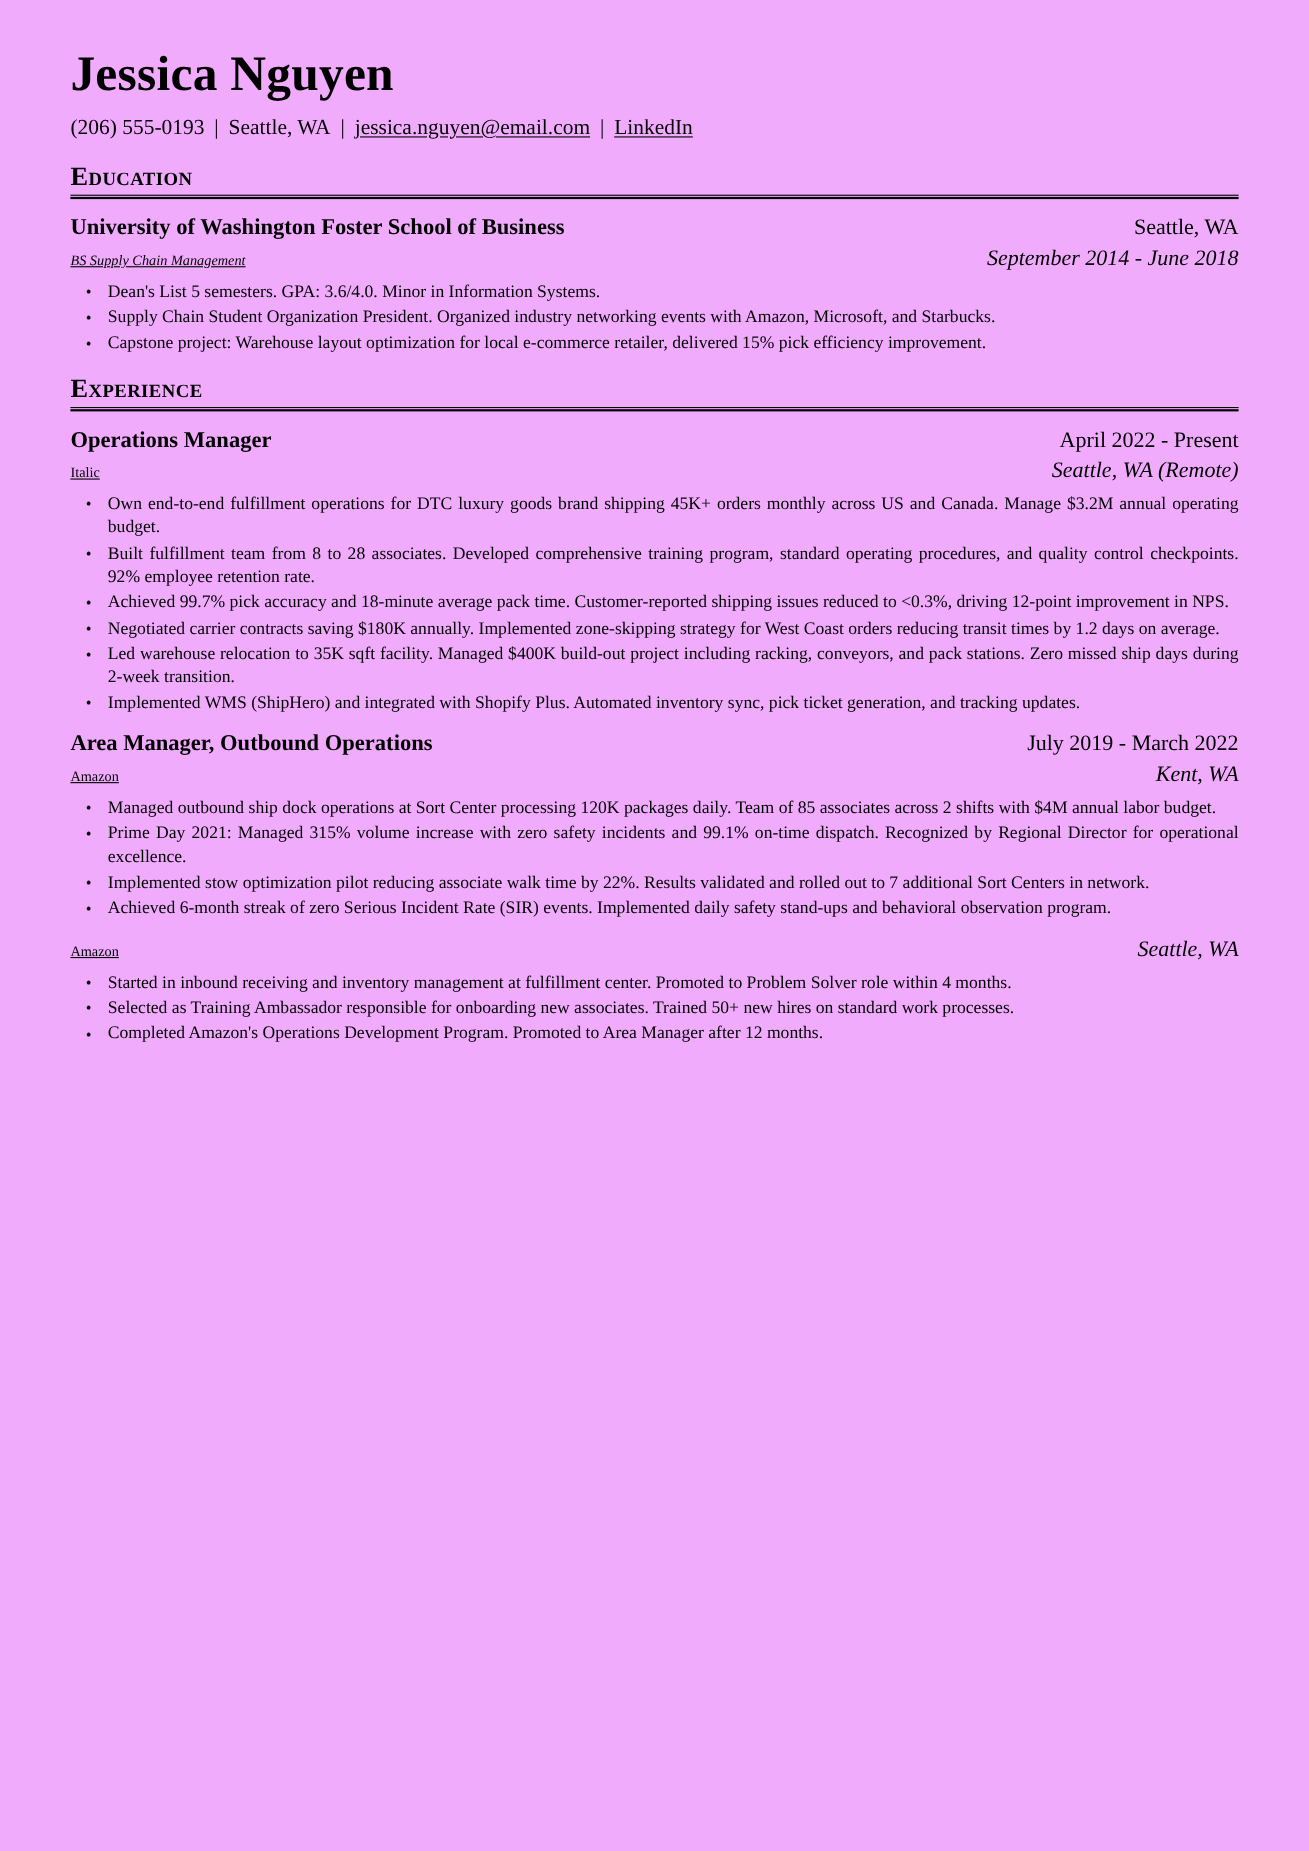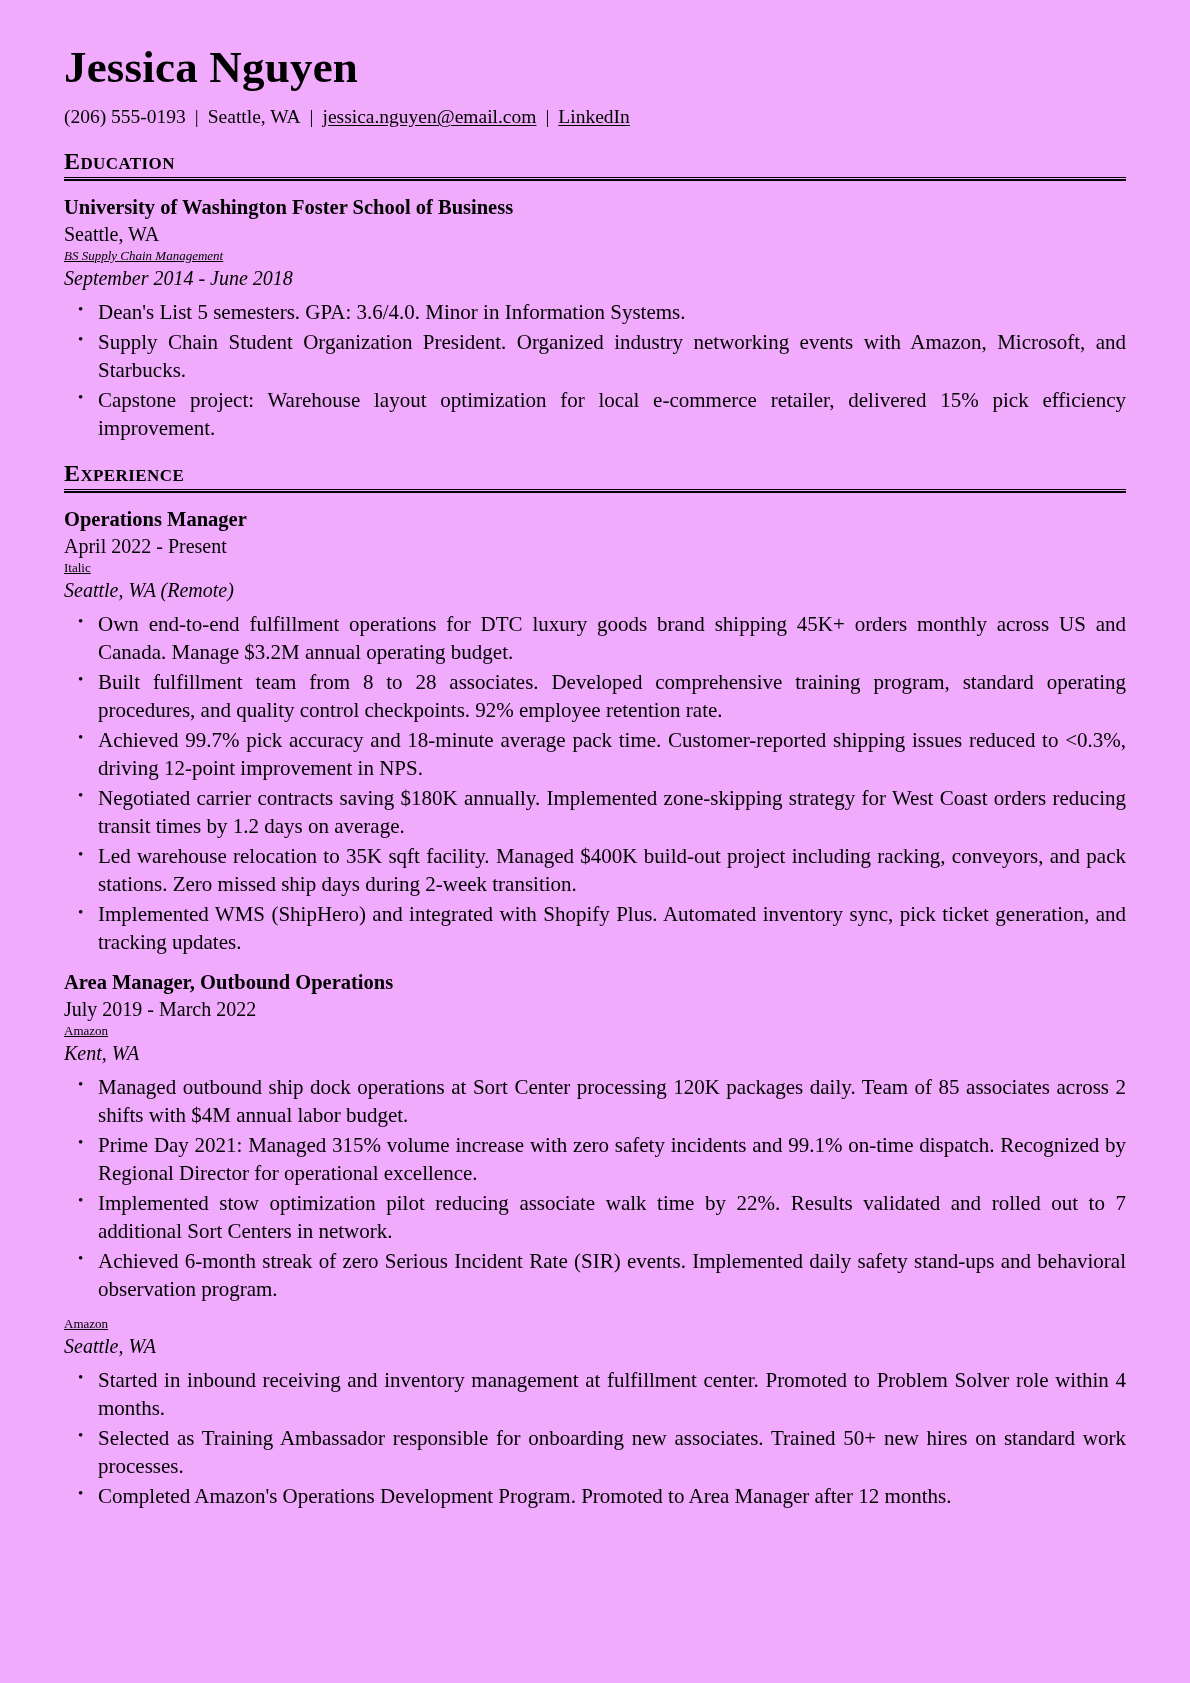--- a/index.html
+++ b/index.html
@@ -71,21 +71,20 @@
   
   .entry {
     margin-top: 13px;
   }
   .entry-row {
     display: flex;
     justify-content: space-between;
     align-items: baseline;
     width: 100%;
     line-height: 1.3;
-    flex-direction: column;
   }
   .entry-row + .entry-row {
     margin-top: 1px;
   }
   .e-title {
     font-size: 20.5px;
     font-weight: bold;
   }
   .e-right {
     font-size: 20px;
@@ -105,21 +104,21 @@
   }
 
   
   ul.bullets {
     list-style: none;
     margin: 7px 0 0 0;
     padding: 0;
   }
   ul.bullets li {
     position: relative;
-    font-size: 21px;
+    font-size: 16px;
     line-height: 1.335;
     padding-left: 34px;
     margin-bottom: 2px;
     text-align: justify;
     text-justify: inter-word;
     hyphens: auto;
     -webkit-hyphens: auto;
   }
   ul.bullets li::before {
     content: "\2022";

